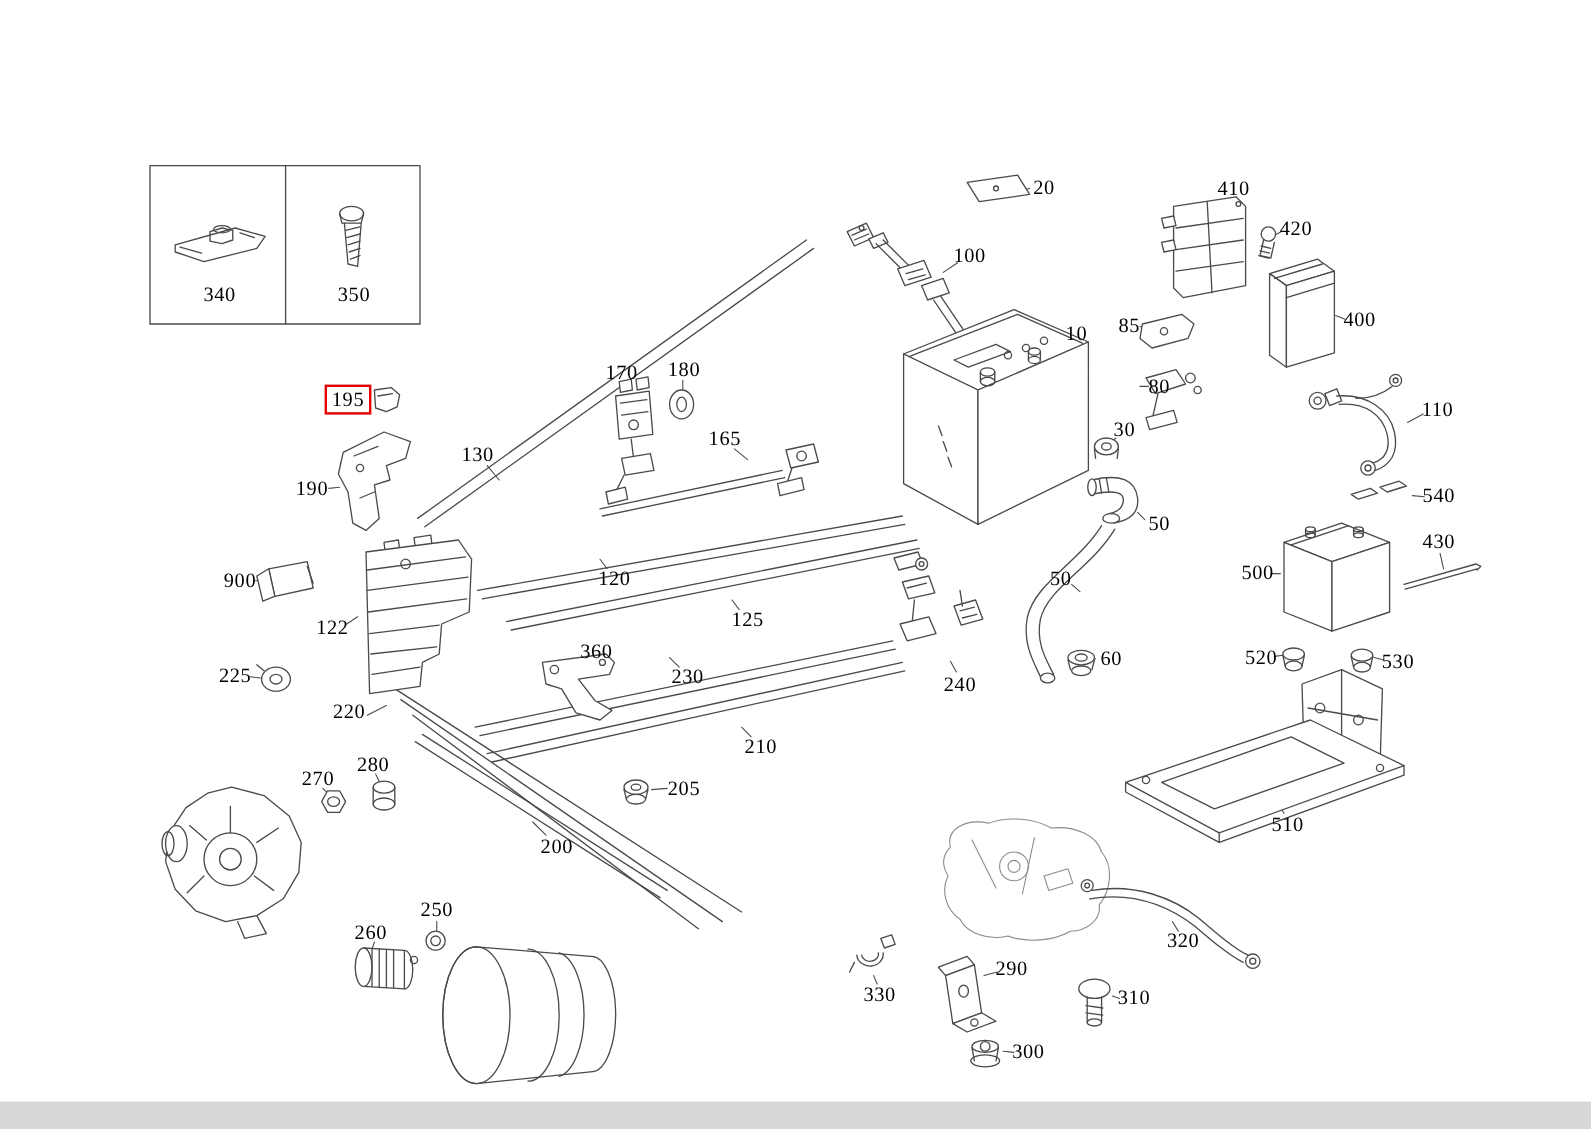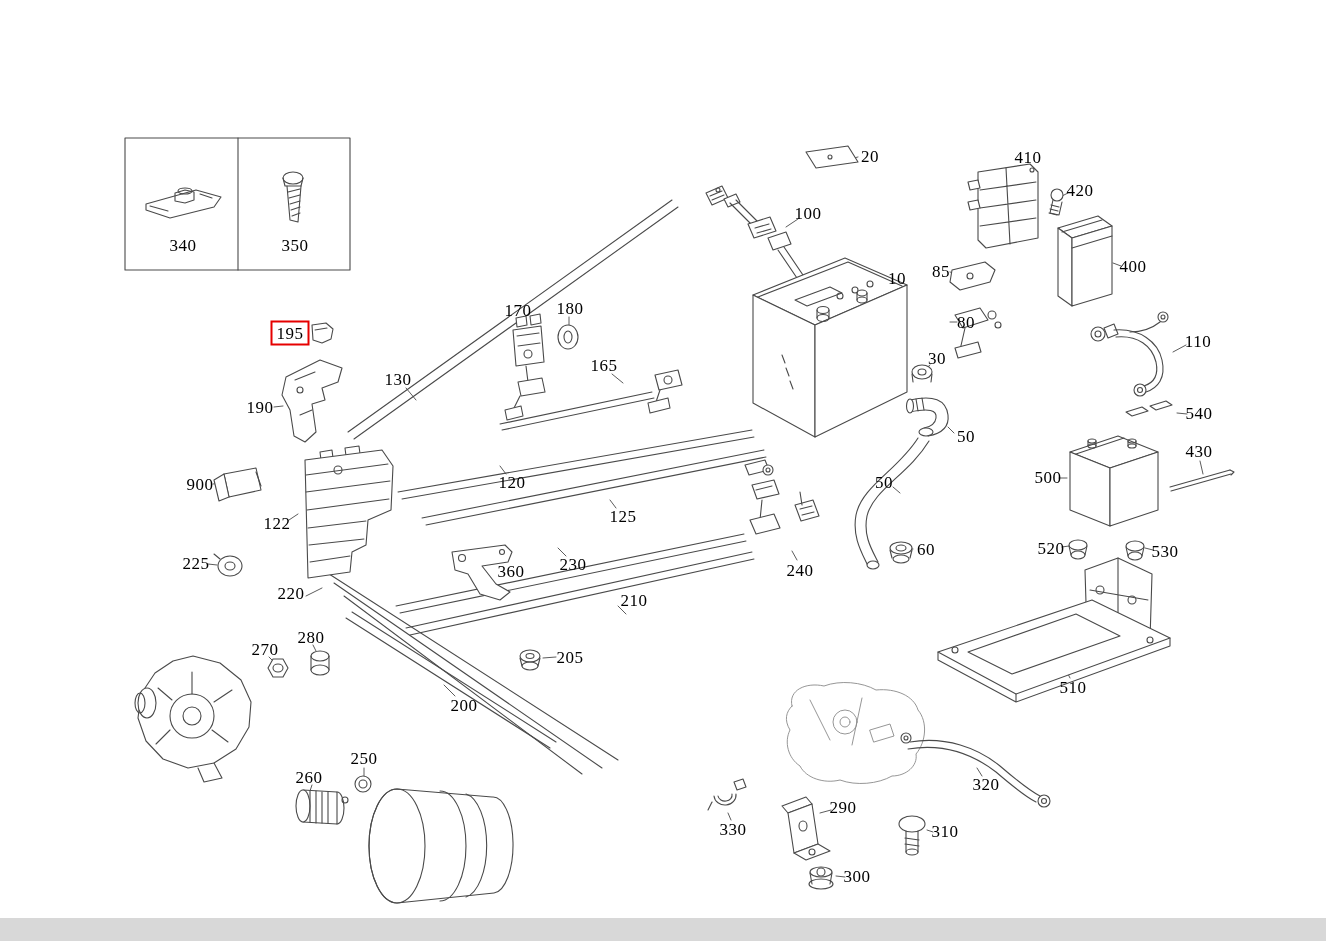--- a/index.html
+++ b/index.html
@@ -425,29 +425,29 @@
       <span class="part-label" style="left: 1198px; top: 341px;">110</span>
       <span class="part-label" style="left: 966px; top: 436px;">50</span>
       <span class="part-label" style="left: 1199px; top: 413px;">540</span>
       <span class="part-label" style="left: 1199px; top: 451px;">430</span>
       <span class="part-label" style="left: 884px; top: 482px;">50</span>
       <span class="part-label" style="left: 1048px; top: 477px; text-align: center;">500</span>
       <span class="part-label" style="left: 200px; top: 484px;">900</span>
       <span class="part-label" style="left: 512px; top: 482px;">120</span>
       <span class="part-label" style="left: 277px; top: 523px;">122</span>
       <span class="part-label" style="left: 623px; top: 516px;">125</span>
-      <span class="part-label" style="left: 511px; top: 543px; margin-top: 28px;">360</span>
+      <span class="part-label" style="left: 497px; top: 543px;">360</span>
       <span class="part-label" style="left: 196px; top: 563px;">225</span>
       <span class="part-label" style="left: 573px; top: 564px;">230</span>
       <span class="part-label" style="left: 1051px; top: 548px;">520</span>
       <span class="part-label" style="left: 1165px; top: 551px;">530</span>
       <span class="part-label" style="left: 926px; top: 549px;">60</span>
       <span class="part-label" style="left: 800px; top: 570px;">240</span>
       <span class="part-label" style="left: 291px; top: 593px;">220</span>
-      <span class="part-label" style="left: 634px; top: 600px;">210</span>
+      <span class="part-label" style="left: 634px; top: 622px;">210</span>
       <span class="part-label" style="left: 265px; top: 649px;">270</span>
       <span class="part-label" style="left: 311px; top: 637px; font-family: Liberation Serif, serif;">280</span>
       <span class="part-label" style="left: 570px; top: 657px;">205</span>
       <span class="part-label" style="left: 1073px; top: 687px; text-align: center;">510</span>
       <span class="part-label" style="left: 464px; top: 705px; text-align: right;">200</span>
       <span class="part-label" style="left: 364px; top: 758px;">250</span>
       <span class="part-label" style="left: 309px; top: 777px;">260</span>
       <span class="part-label" style="left: 986px; top: 784px;">320</span>
       <span class="part-label" style="left: 843px; top: 807px;">290</span>
       <span class="part-label" style="left: 733px; top: 829px;">330</span>

